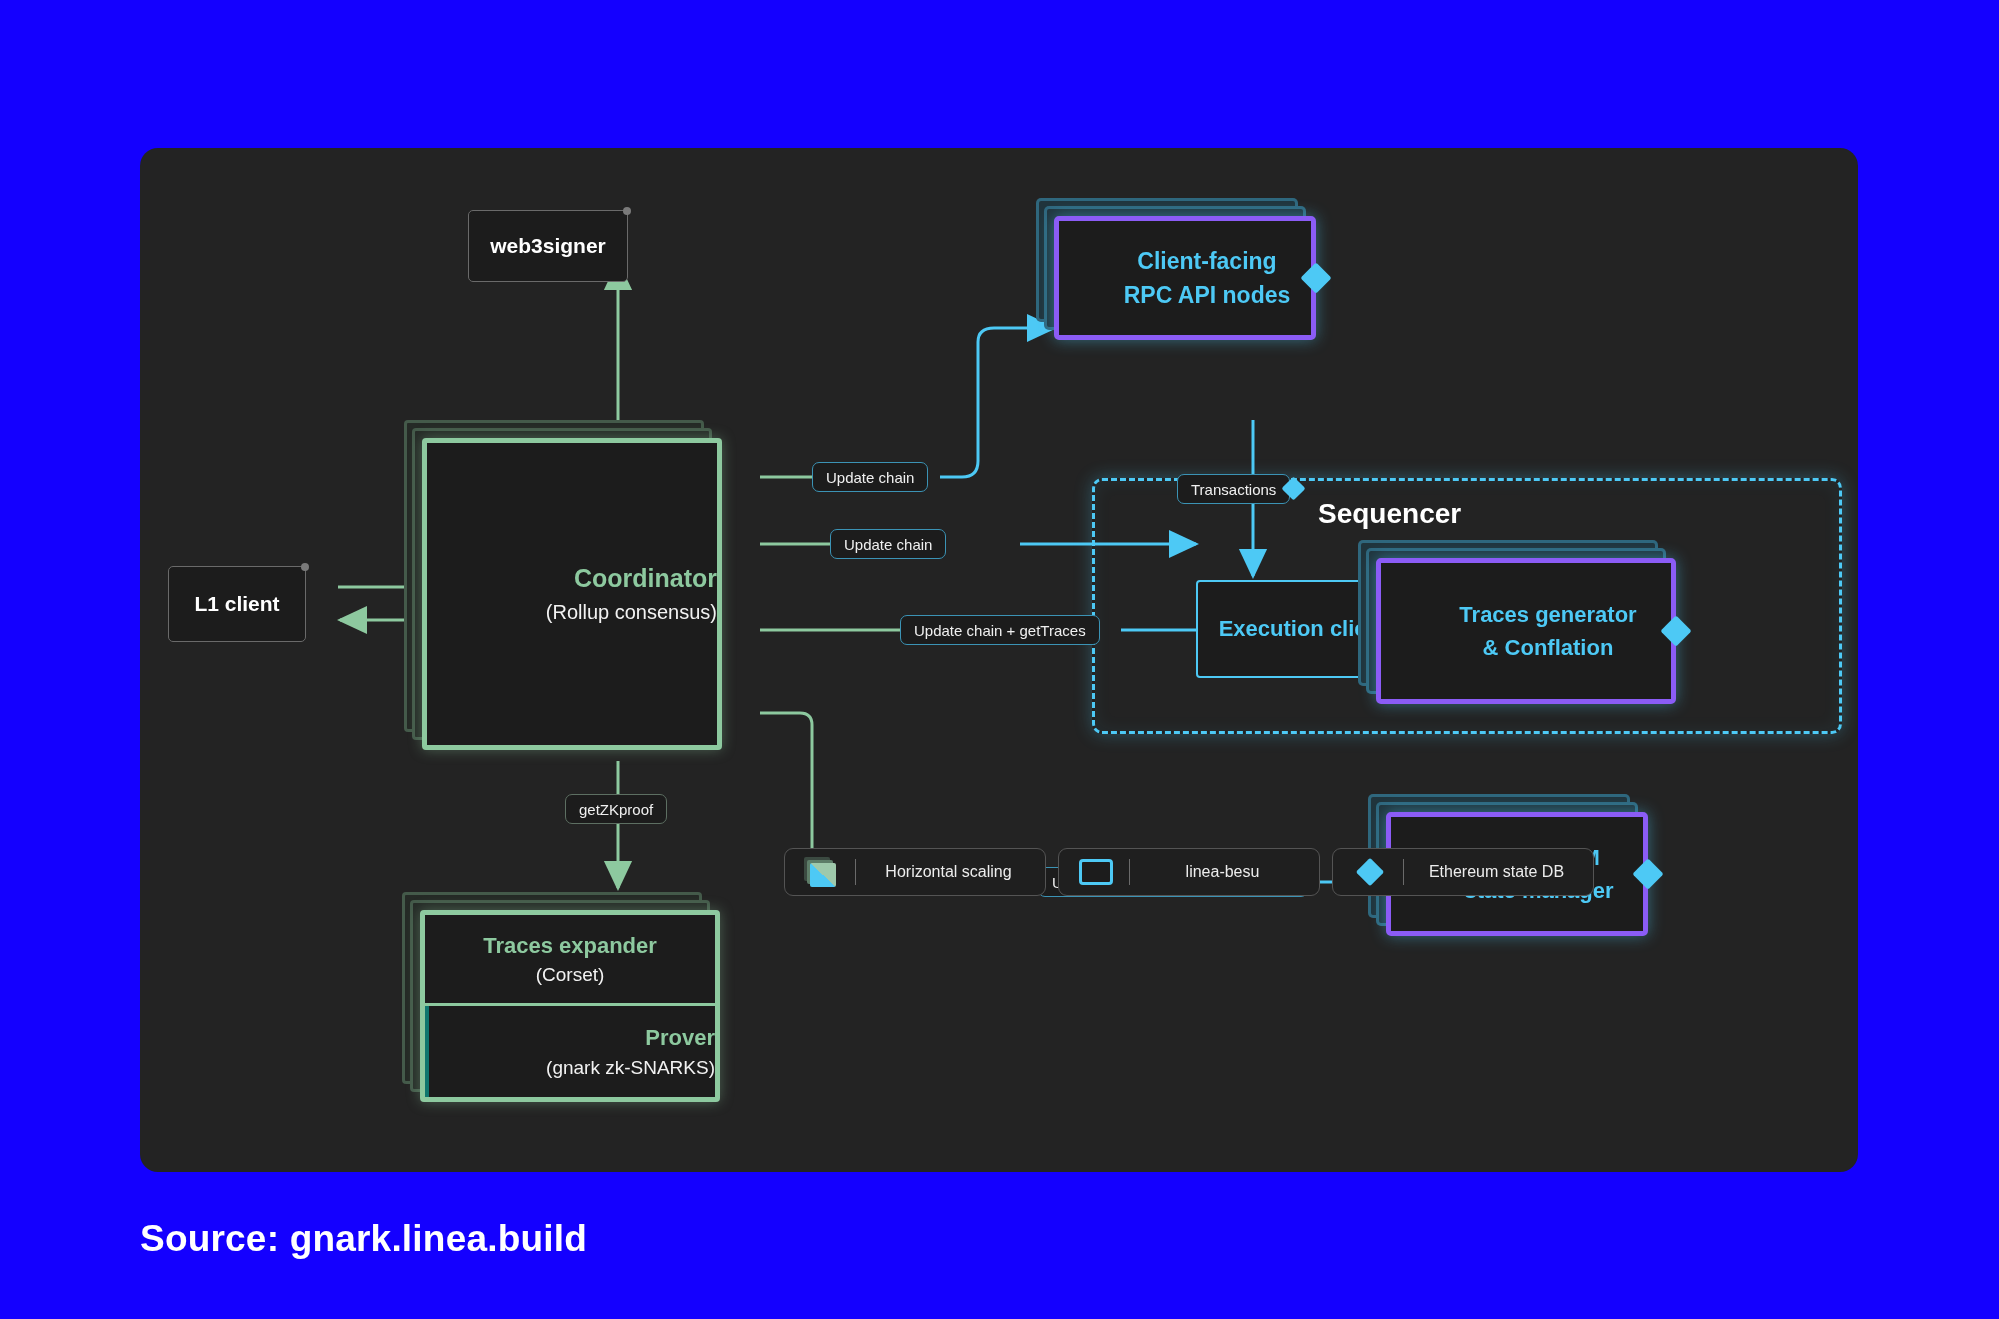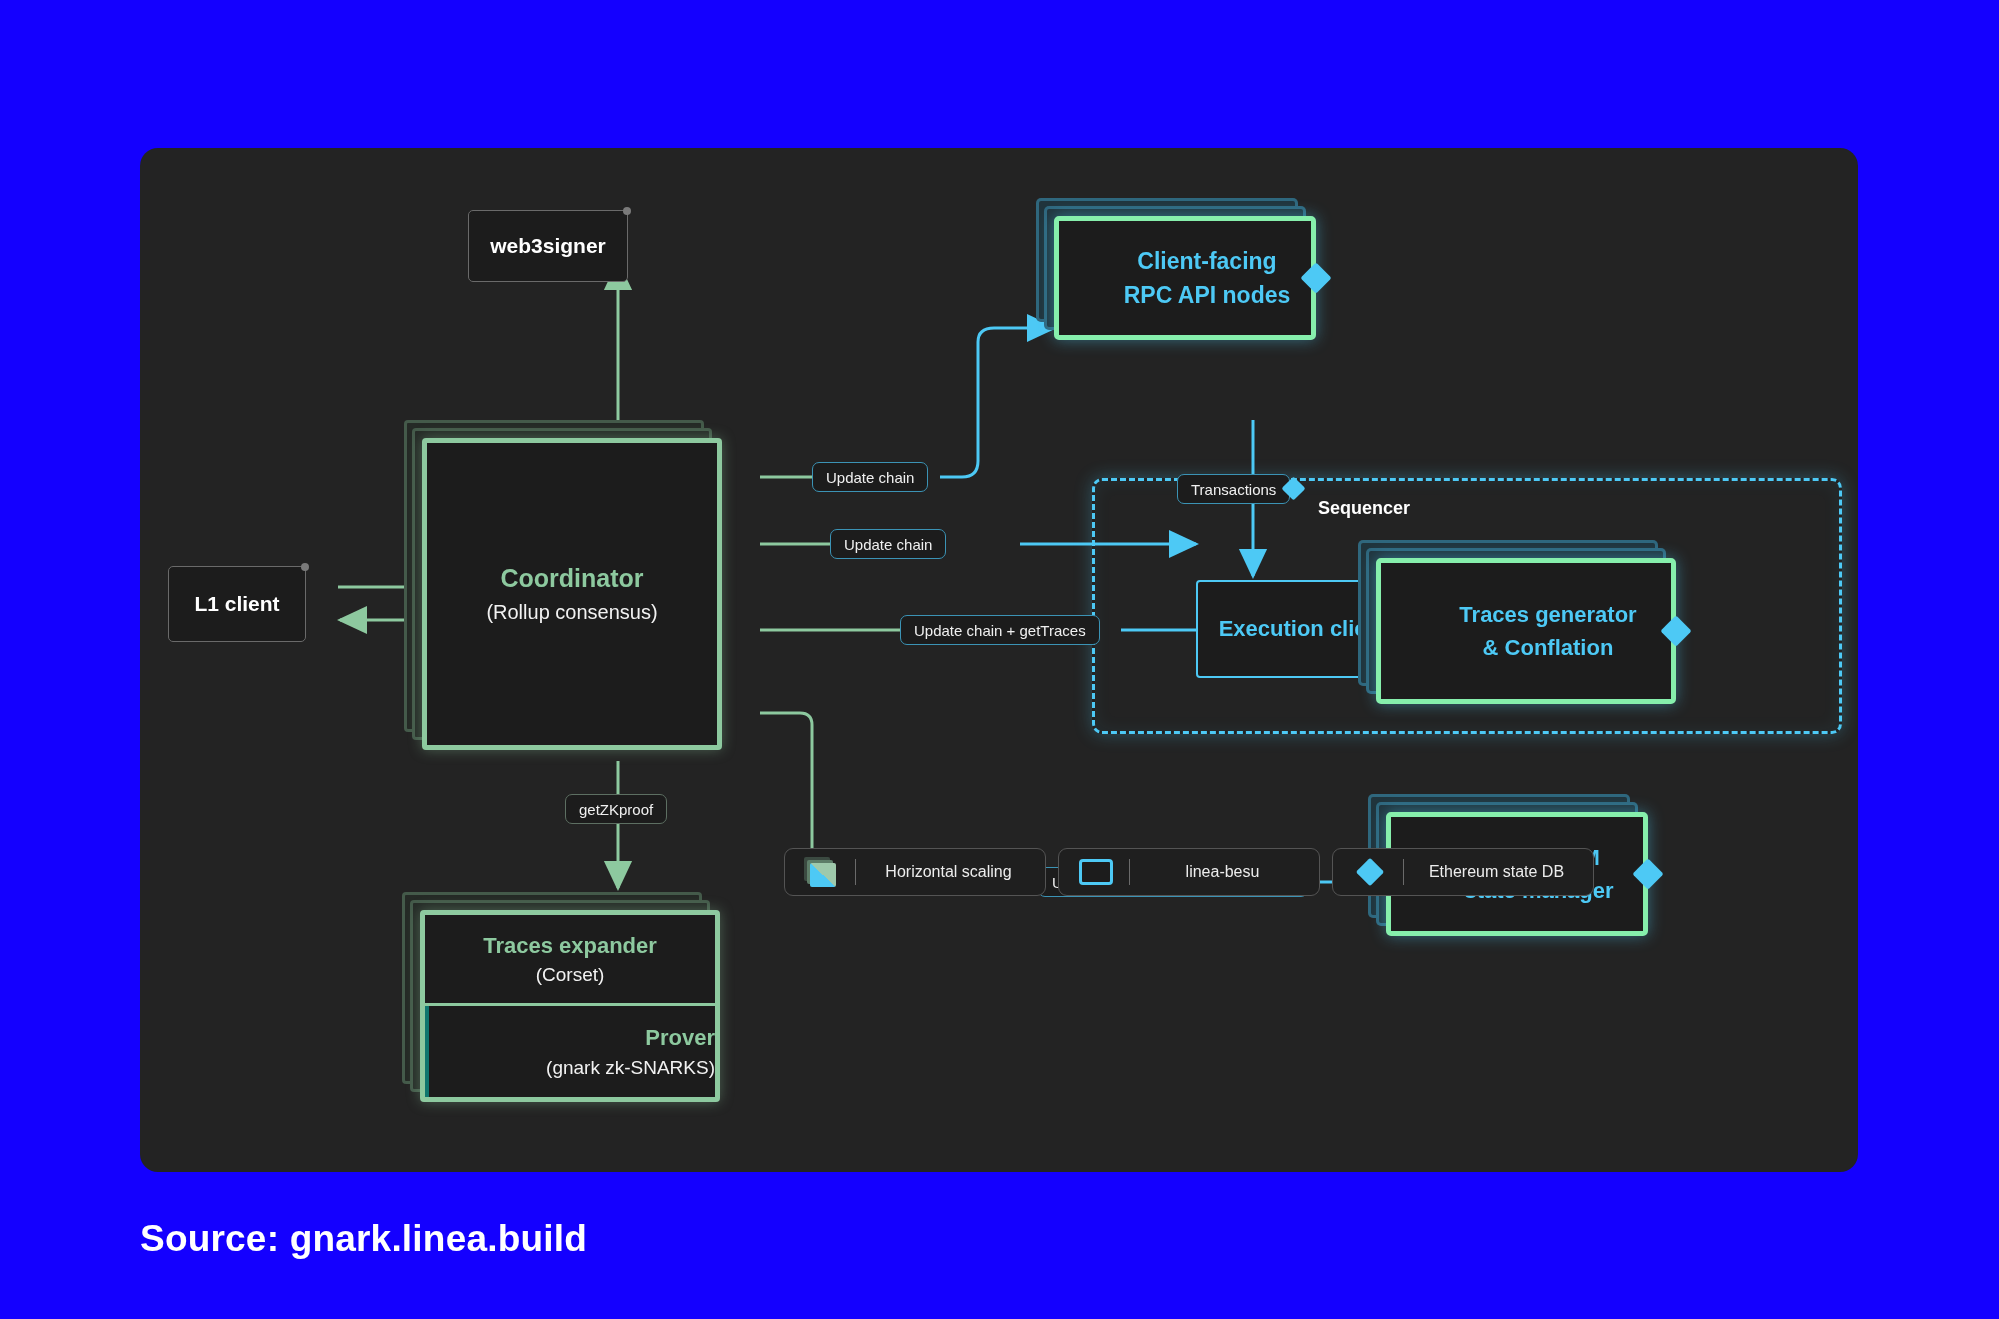--- a/index.html
+++ b/index.html
@@ -35,33 +35,33 @@
   
   .green-stack-1,.green-stack-2{position:absolute;box-sizing:border-box;border-radius:4px;
       background:#252a26;border:3px solid rgba(141,201,159,.30);}
   .green-box{border:5px solid #8dc99f;border-radius:4px;
       box-shadow:0 0 14px rgba(141,201,159,.38);}
   .green-box .t1{color:#8dc99f;}
 
   
   .cyan-stack-1,.cyan-stack-2{position:absolute;box-sizing:border-box;border-radius:5px;
       background:#20343c;border:3px solid rgba(77,201,245,.35);}
-  .cyan-box{border:5px solid #86efac;border-radius:5px;
+  .cyan-box{border:5px solid #8b5cf6;border-radius:5px;
       box-shadow:0 0 16px rgba(77,201,245,.45);padding-left:44px;}
   .cyan-box .t1{color:#4dc9f5;}
 
   
   .cyan-thin{border:2px solid #4dc9f5;border-radius:4px;}
   .cyan-thin .t1{color:#4dc9f5;}
 
   
   #sequencer{position:absolute;box-sizing:border-box;
       border:3px dashed #4dc9f5;border-radius:10px;
       box-shadow:0 0 18px rgba(77,201,245,.30), inset 0 0 18px rgba(77,201,245,.07);}
-  #sequencer-label{position:absolute;color:#ffffff;font-weight:bold;font-size:18px;}
+  #sequencer-label{position:absolute;color:#ffffff;font-weight:bold;font-size:28px;}
 
   
   .edge-label{position:absolute;box-sizing:border-box;background:#1c1c1c;
       color:#f0f0f0;font-size:15px;white-space:nowrap;
       display:flex;align-items:center;justify-content:center;
       border-radius:7px;padding:0 13px;height:30px;}
   .edge-label.cy{border:1.5px solid #3b93b5;}
   .edge-label.gr{border:1.5px solid #5d6f62;}
 
   
@@ -167,21 +167,21 @@
     <span>web3signer</span>
   </div>
 
   <div class="node plain" style="left:28px;top:418px;width:138px;height:76px;">
     <span class="corner-dot"></span>
     <span>L1 client</span>
   </div>
 
   <div class="green-stack-1" style="left:264px;top:272px;width:300px;height:312px;"></div>
   <div class="green-stack-2" style="left:272px;top:280px;width:300px;height:312px;"></div>
-  <div class="node green-box" style="left:282px;top:290px;width:300px;height:312px;">
+  <div class="node green-box" style="left:282px;top:290px;width:300px;height:312px;align-items:flex-end;">
     <span class="t1" style="font-size:25px;">Coordinator</span>
     <span class="t2" style="font-size:20px;margin-top:4px;">(Rollup consensus)</span>
   </div>
 
   <div class="green-stack-1" style="left:262px;top:744px;width:300px;height:192px;"></div>
   <div class="green-stack-2" style="left:270px;top:752px;width:300px;height:192px;"></div>
   <div class="green-box" style="position:absolute;left:280px;top:762px;width:300px;height:192px;box-sizing:border-box;background:#0f766e;">
     <div class="split-top" style="left:0;top:0;right:0;height:50%;border-bottom:3px solid #8dc99f;">
       <span class="t1" style="font-size:22px;color:#8dc99f;font-weight:bold;">Traces expander</span>
       <span class="t2" style="font-size:19px;color:#f2f2f2;margin-top:2px;">(Corset)</span>

